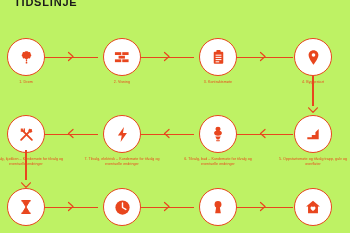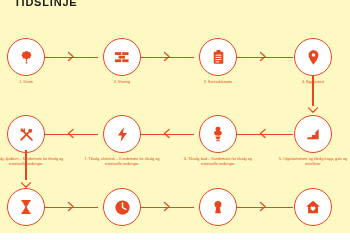--- a/index.html
+++ b/index.html
@@ -7,21 +7,21 @@
     width: 350px;
     height: 233px;
     background: #ffffff;
     font-family: "Liberation Sans", sans-serif;
     overflow: hidden;
   }
   #page {
     position: relative;
     width: 350px;
     height: 233px;
-    background: #fef9c3;
+    background: #bef264;
   }
 
   
   .title {
     position: absolute;
     left: 14px;
     top: -4px;
     font-family: "Liberation Sans", sans-serif;
     font-weight: bold;
     font-size: 11px;

